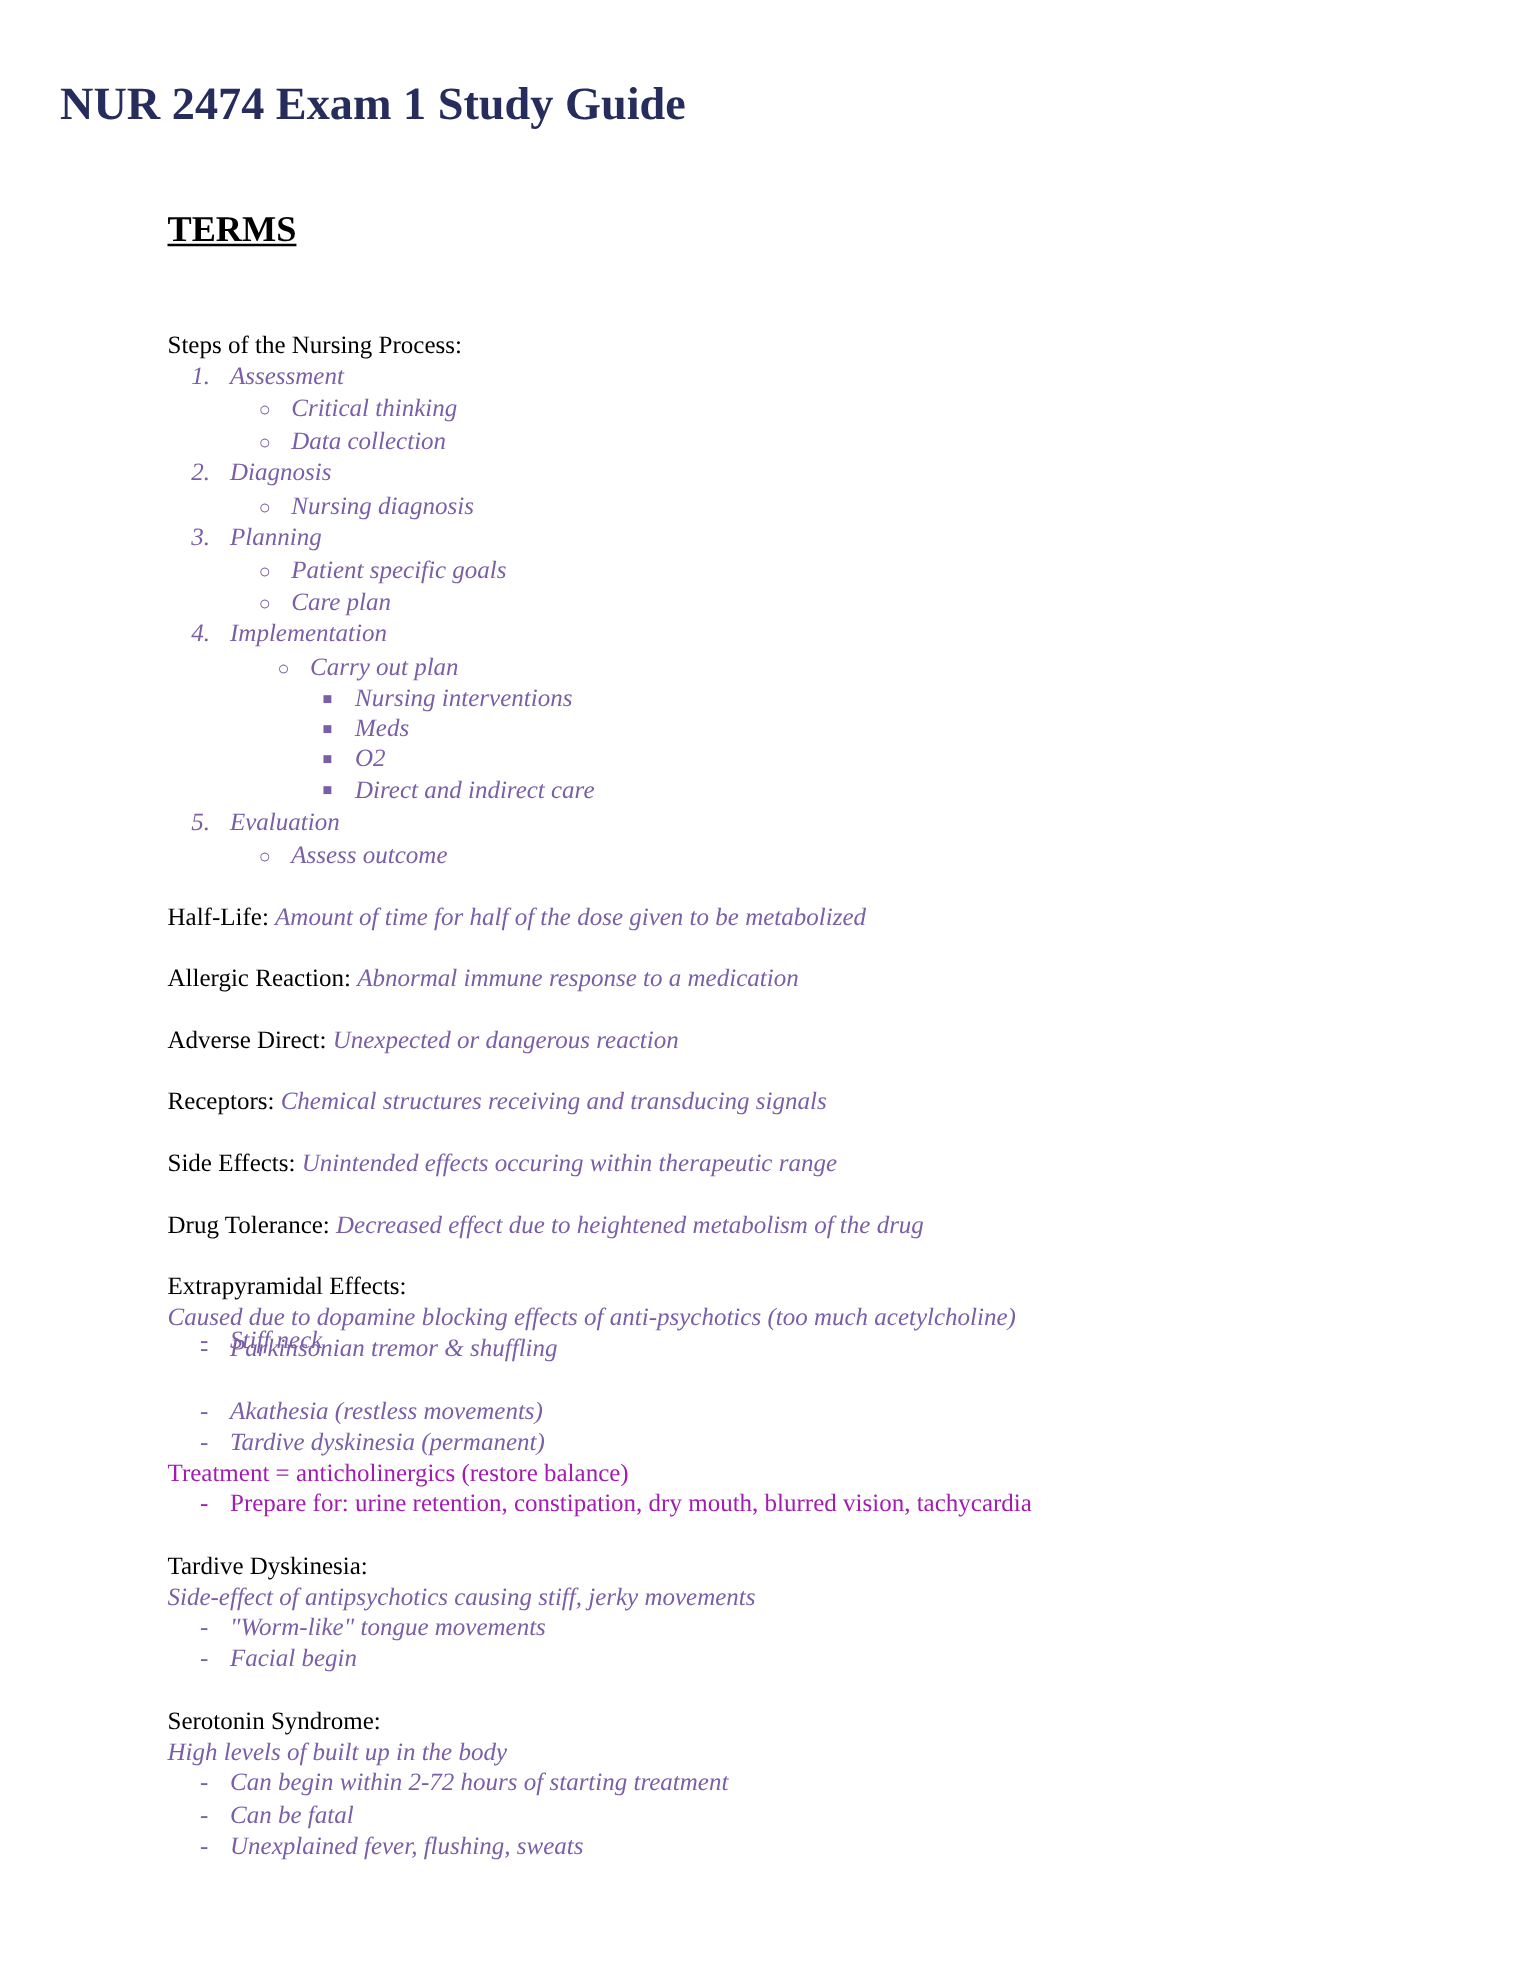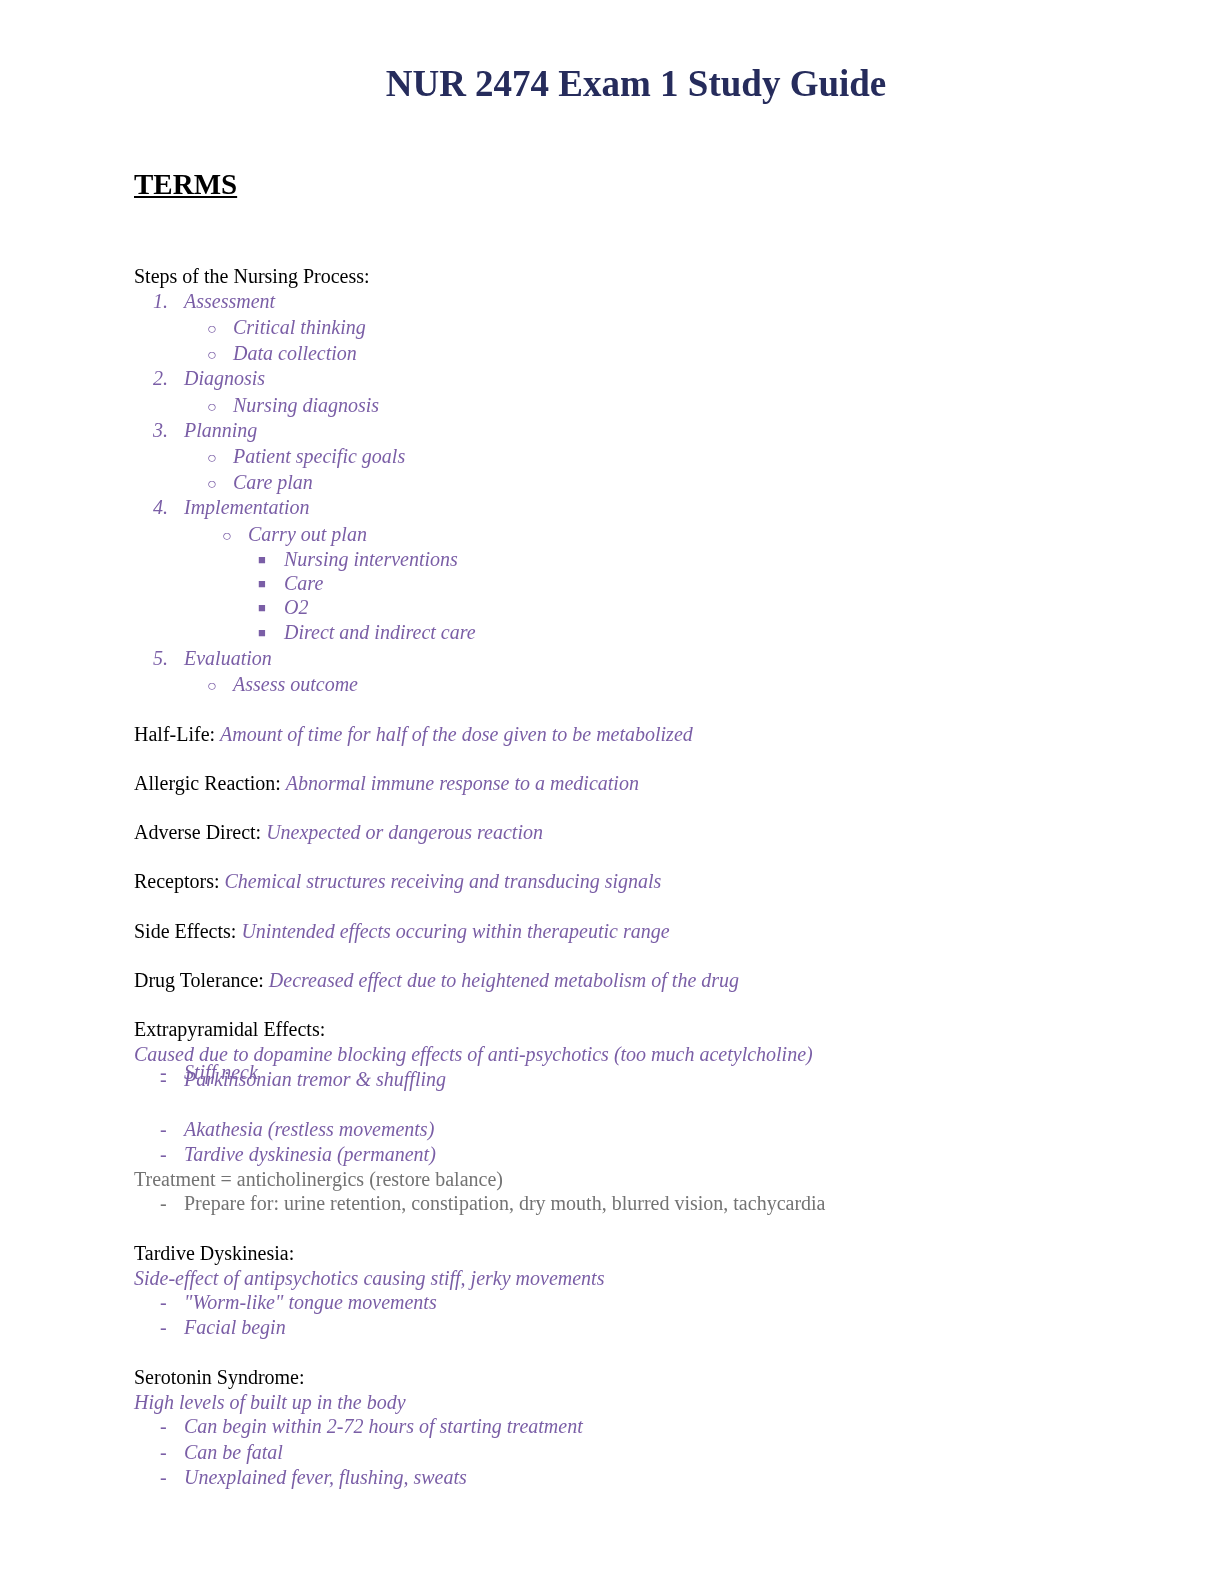--- a/index.html
+++ b/index.html
@@ -1,24 +1,24 @@
 <!DOCTYPE html>
 <html><head>
   <meta charset="utf-8">
   <style>
     html, body { margin: 0; padding: 0; background: #ffffff; }
     body { width: 1224px; height: 1584px; position: relative; overflow: hidden;
            font-family: "Liberation Serif", "DejaVu Serif", serif; font-size: 20px; color: #000; }
     .title { position: absolute; top: 62px; left: 0; width: 1224px; padding-left: 48px; box-sizing: border-box;
-             text-align: center; font-weight: bold; font-size: 37px; color: #262c5c; }
+             font-weight: bold; font-size: 37px; color: #262c5c; }
     .heading { position: absolute; left: 134px; top: 168px; font-weight: bold; font-size: 29px; text-decoration: underline; }
     .ln { position: absolute; white-space: pre; line-height: 24px; margin-top: 40px; }
     .blk { color: #000; }
     .pur { color: #7a5ea6; font-style: italic; }
-    .red { color: #737373; }
+    .red { color: #a21caf; }
     .num { display: inline-block; width: 31px; }
     .circ { display: inline-block; width: 26px; font-size: 16px; }
     .sq { display: inline-block; width: 26px; font-size: 13px; vertical-align: 2px; }
     .dash { display: inline-block; width: 24px; }
   </style>
 </head>
 <body>
 
 <div class="title">NUR 2474 Exam 1 Study Guide</div>
 <div class="heading">TERMS</div>
@@ -32,21 +32,21 @@
 <div class="ln pur" style="top:326px;left:153px"><span class="num">2.</span><span>Diagnosis</span></div>
 <div class="ln pur" style="top:353px;left:207px"><span class="circ">○</span><span>Nursing diagnosis</span></div>
 
 <div class="ln pur" style="top:378px;left:153px"><span class="num">3.</span><span>Planning</span></div>
 <div class="ln pur" style="top:404px;left:207px"><span class="circ">○</span><span>Patient specific goals</span></div>
 <div class="ln pur" style="top:430px;left:207px"><span class="circ">○</span><span>Care plan</span></div>
 
 <div class="ln pur" style="top:455px;left:153px"><span class="num">4.</span><span>Implementation</span></div>
 <div class="ln pur" style="top:482px;left:222px"><span class="circ">○</span><span>Carry out plan</span></div>
 <div class="ln pur" style="top:507px;left:258px"><span class="sq">■</span><span>Nursing interventions</span></div>
-<div class="ln pur" style="top:531px;left:258px"><span class="sq">■</span><span>Care</span></div>
+<div class="ln pur" style="top:531px;left:258px"><span class="sq">■</span><span>Meds</span></div>
 <div class="ln pur" style="top:555px;left:258px"><span class="sq">■</span><span>O2</span></div>
 <div class="ln pur" style="top:580px;left:258px"><span class="sq">■</span><span>Direct and indirect care</span></div>
 
 <div class="ln pur" style="top:606px;left:153px"><span class="num">5.</span><span>Evaluation</span></div>
 <div class="ln pur" style="top:632px;left:207px"><span class="circ">○</span><span>Assess outcome</span></div>
 
 <div class="ln" style="top:682px;left:134px"><span class="blk">Half-Life:</span> <span class="pur">Amount of time for half of the dose given to be metabolized</span></div>
 <div class="ln" style="top:731px;left:134px"><span class="blk">Allergic Reaction:</span> <span class="pur">Abnormal immune response to a medication</span></div>
 <div class="ln" style="top:780px;left:134px"><span class="blk">Adverse Direct:</span> <span class="pur">Unexpected or dangerous reaction</span></div>
 <div class="ln" style="top:829px;left:134px"><span class="blk">Receptors:</span> <span class="pur">Chemical structures receiving and transducing signals</span></div>

